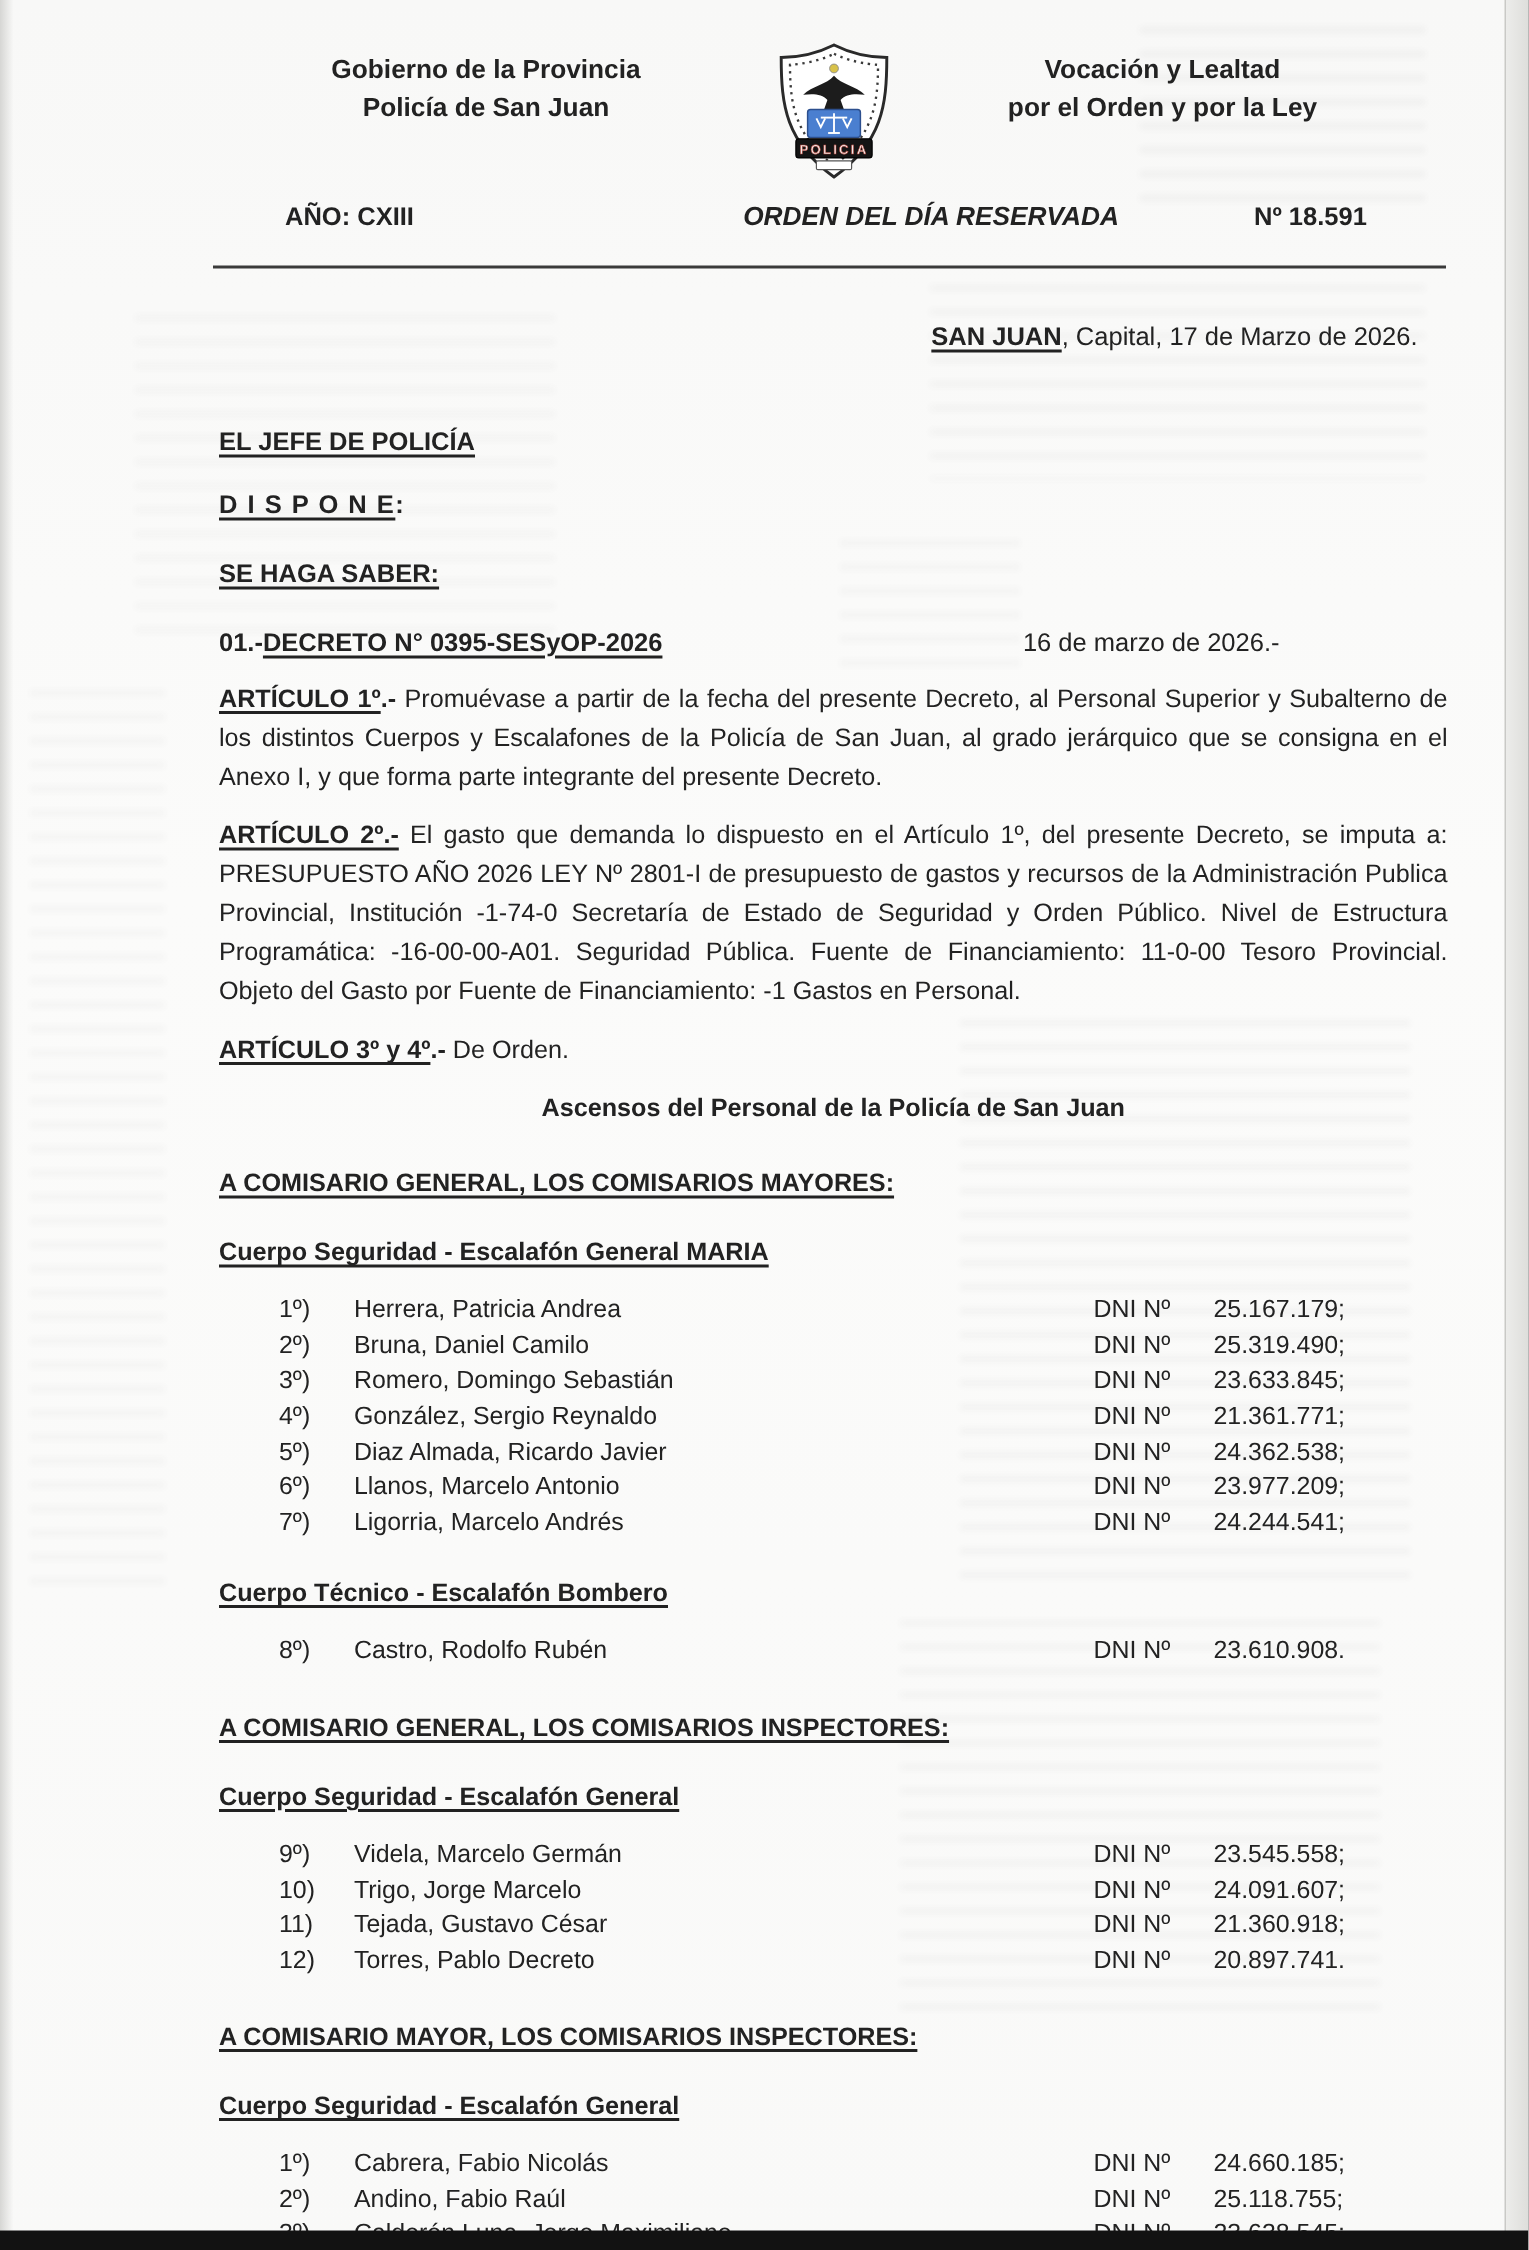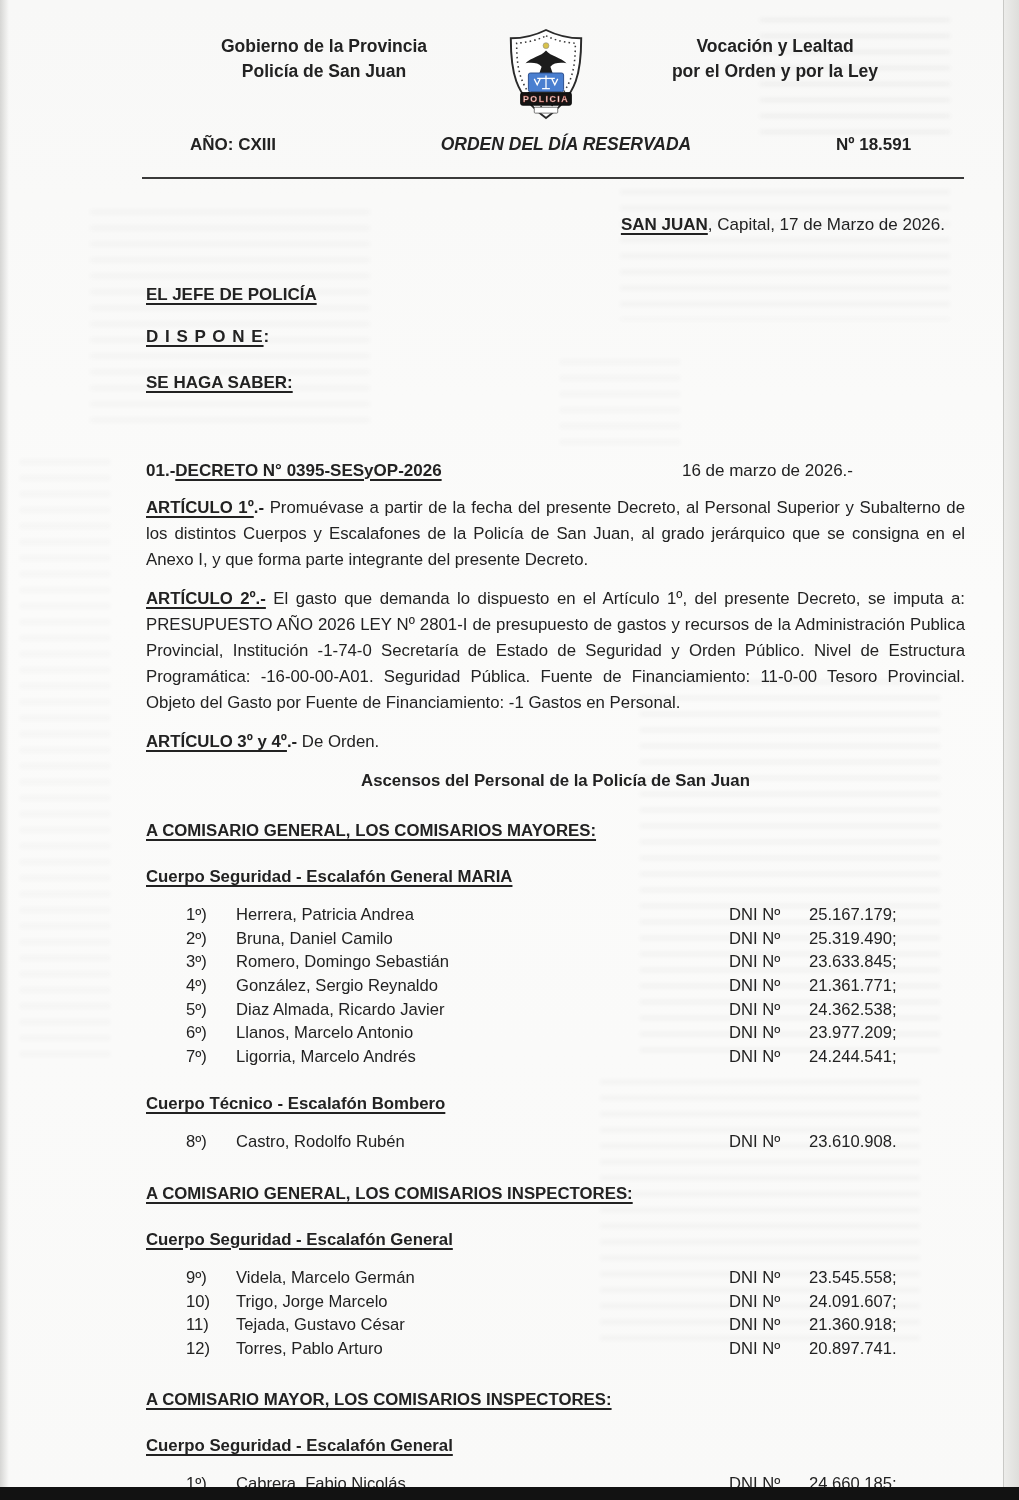--- a/index.html
+++ b/index.html
@@ -38,34 +38,34 @@
   .bleed.b2 { left: 620px; top: 190px; width: 330px; height: 130px; opacity: 0.045; }
   .bleed.b3 { left: 560px; top: 360px; width: 120px; height: 90px;  opacity: 0.04; }
   .bleed.b4 { left: 640px; top: 680px; width: 300px; height: 380px; opacity: 0.05; }
   .bleed.b5 { left: 600px; top: 1080px; width: 320px; height: 260px; opacity: 0.045; }
   .bleed.b6 { left: 90px;  top: 210px; width: 280px; height: 220px; opacity: 0.035; }
   .bleed.b7 { left: 20px;  top: 460px; width: 90px;  height: 600px; opacity: 0.04; }
 
   
   .hdr { position: relative; display: flex; align-items: flex-start; height: 96px; z-index: 2; }
   .hdr-left  { width: 356px; text-align: center; font-weight: bold; font-size: 17.5px; line-height: 25px; padding-top: 8px; }
-  .hdr-logo  { width: 108px; display: flex; justify-content: flex-start; }
+  .hdr-logo  { width: 108px; display: flex; justify-content: center; }
   .hdr-right { width: 330px; text-align: center; font-weight: bold; font-size: 17.5px; line-height: 25px; padding-top: 8px; }
 
   .hdr2 { position: relative; display: flex; align-items: baseline; margin-top: 12px; z-index: 2; }
   .hdr2 .year  { font-weight: bold; font-size: 17px; width: 240px; padding-left: 44px; box-sizing: border-box; }
-  .hdr2 .title { font-weight: bold; font-style: italic; font-size: 17.5px; width: 360px; text-align: center; }
+  .hdr2 .title { font-weight: bold; font-style: italic; font-size: 17.5px; width: 360px; text-align: right; }
   .hdr2 .num   { font-weight: bold; font-size: 17px; margin-left: 90px; }
 
   .rule { border: none; border-top: 2px solid #3a3a3a; margin: 22px 0 0 -4px; width: 822px; }
 
   
   .dateline { margin-top: 36px; text-align: right; padding-right: 20px; font-size: 17px; z-index: 2; position: relative; }
   .b { font-weight: bold; }
-  .u { text-decoration: underline; text-decoration-thickness: 1.5px; text-underline-offset: 3px; margin-top: 42px; }
+  .u { text-decoration: underline; text-decoration-thickness: 1.5px; text-underline-offset: 3px; }
   .issuer { margin-top: 50px; font-weight: bold; font-size: 17px; }
   .dispone { margin-top: 22px; text-align: left; font-weight: bold; font-size: 17px; letter-spacing: 1px; }
   .notice { margin-top: 26px; font-weight: bold; font-size: 17px; }
   .decree-line { margin-top: 26px; display: flex; align-items: baseline; font-size: 17px; }
   .decree-line .ddate { margin-left: auto; margin-right: 112px; font-weight: normal; }
 
   .art { margin: 14px 0 0 0; font-size: 16.8px; line-height: 25.8px; text-align: justify; position: relative; z-index: 2; }
   .art.last { text-align: left; }
 
   .list-title { margin-top: 16px; text-align: center; font-weight: bold; font-size: 16.8px; position: relative; z-index: 2; }
@@ -229,21 +229,21 @@
             <span class="dval">24.091.607;</span>
           </div>
           <div class="prow">
             <span class="num">11)</span>
             <span class="name">Tejada, Gustavo César</span>
             <span class="dlabel">DNI Nº</span>
             <span class="dval">21.360.918;</span>
           </div>
           <div class="prow">
             <span class="num">12)</span>
-            <span class="name">Torres, Pablo Arturo</span>
+            <span class="name">Torres, Pablo Decreto</span>
             <span class="dlabel">DNI Nº</span>
             <span class="dval">20.897.741.</span>
           </div>
         </div>
         <div class="sec-heading">A COMISARIO MAYOR, LOS COMISARIOS INSPECTORES:</div>
         <div class="grp-subheading">Cuerpo Seguridad - Escalafón General</div>
         <div class="rows">
           <div class="prow">
             <span class="num">1º)</span>
             <span class="name">Cabrera, Fabio Nicolás</span>

